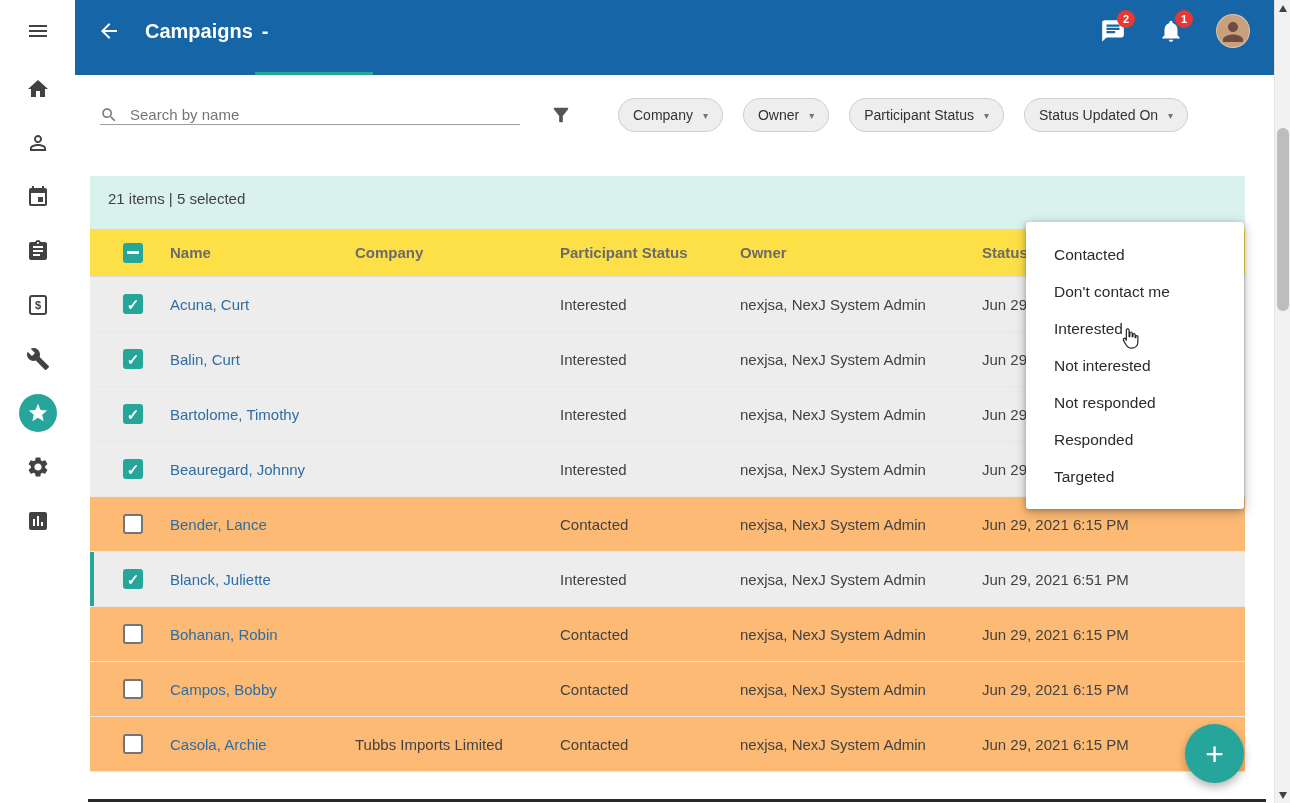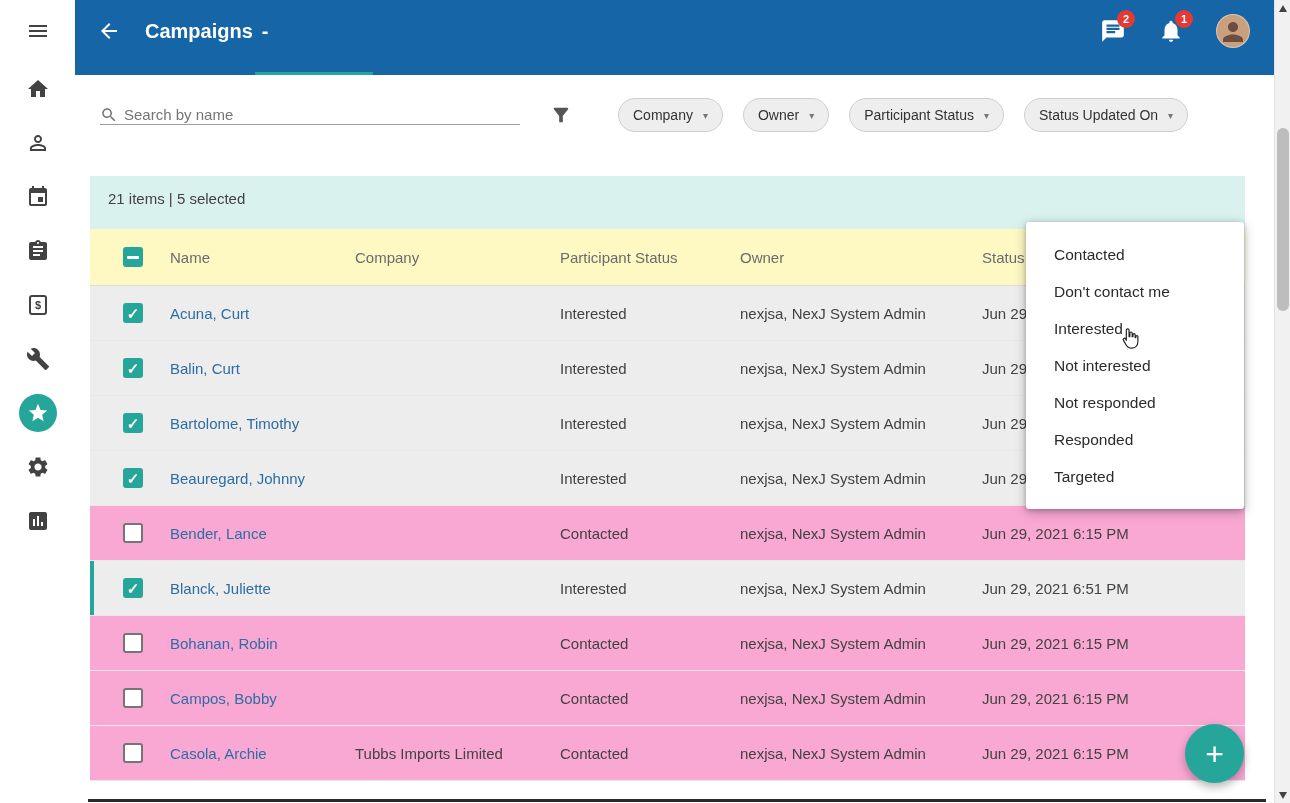--- a/index.html
+++ b/index.html
@@ -34,40 +34,40 @@
   .badge{position:absolute;top:-8px;right:-9px;min-width:18px;height:18px;border-radius:9px;background:var(--red);color:#fff;font-size:11px;font-weight:bold;display:flex;align-items:center;justify-content:center;padding:0 4px;}
   .avatar{width:34px;height:34px;border-radius:50%;background:#c9a07e;overflow:hidden;display:flex;align-items:flex-end;justify-content:center;cursor:pointer;border:1px solid rgba(255,255,255,.4);}
   .avatar svg{width:30px;height:30px;fill:#6d4c41;}
 
   
   .tabstrip{position:absolute;left:75px;top:62px;right:16px;height:13px;background:var(--blue);z-index:4;}
   .tab-indicator{position:absolute;left:180px;bottom:0;width:118px;height:3px;background:var(--teal);}
 
   
   .toolbar{position:absolute;left:75px;top:75px;right:16px;height:80px;background:#fff;display:flex;align-items:center;padding-left:25px;}
-  .searchbox{display:flex;align-items:center;width:420px;border-bottom:1px solid #9e9e9e;gap:6px;justify-content:space-between;}
+  .searchbox{display:flex;align-items:center;width:420px;border-bottom:1px solid #9e9e9e;gap:12px;justify-content:space-between;}
   .searchbox svg{width:18px;height:18px;fill:#757575;flex:none;}
   .searchbox input{border:none;outline:none;font-size:15px;font-family:"Liberation Sans",sans-serif;color:#424242;width:100%;background:transparent;}
   .searchbox input::placeholder{color:#757575;}
   .funnel{margin-left:30px;cursor:pointer;}
   .funnel svg{width:22px;height:22px;fill:#555;}
   .chips{display:flex;gap:20px;margin-left:46px;}
   .chip{height:34px;border-radius:17px;background:#eee;border:1px solid #cfcfcf;display:flex;align-items:center;padding:0 14px;font-size:14px;color:#333;cursor:pointer;gap:10px;white-space:nowrap;}
   .chip .caret{font-size:10px;color:#777;}
 
   
   .card{position:absolute;left:90px;top:176px;width:1155px;}
   .selection-bar{height:53px;background:var(--selbg);display:flex;align-items:center;padding:0 14px 8px 18px;}
   .sel-summary{font-size:15px;color:#424242;}
   .update-btn{margin-left:auto;background:#c3e7e1;border:none;color:var(--blue);font-family:"Liberation Sans",sans-serif;font-size:15px;font-weight:bold;letter-spacing:.4px;padding:10px 11px;cursor:pointer;border-radius:2px;}
 
   .grid{display:grid;grid-template-columns:80px 185px 205px 180px 242px auto;align-items:center;}
-  .thead{height:57px;background:#fef9c3;border-bottom:1px solid #dcdcdc;}
+  .thead{height:48px;background:#fde047;border-bottom:1px solid #dcdcdc;font-weight:bold;}
   .thead .hcell{font-size:15px;color:#6b6b6b;overflow:hidden;white-space:nowrap;}
-  .trow{height:55px;background:#f9a8d4;border-bottom:1px solid #e8e8e8;}
+  .trow{height:55px;background:#fdba74;border-bottom:1px solid #e8e8e8;}
   .trow.checked{background:#ededed;}
   .trow.active{box-shadow:inset 4px 0 0 var(--teal);}
   .cell{font-size:15px;color:#424242;overflow:hidden;white-space:nowrap;}
   .cb-cell{padding-left:33px;}
   .name-link{color:var(--link);text-decoration:none;cursor:pointer;}
   .checkbox{width:20px;height:20px;border:2px solid #757575;border-radius:3px;background:#fff;display:flex;align-items:center;justify-content:center;cursor:pointer;}
   .trow.checked .checkbox,.checkbox.indeterminate{background:var(--teal);border-color:var(--teal);}
   .check{display:none;color:#fff;font-size:15px;font-weight:bold;line-height:1;}
   .trow.checked .check{display:block;}
   .checkbox.indeterminate .dash{width:12px;height:3px;background:#fff;border-radius:1px;}

